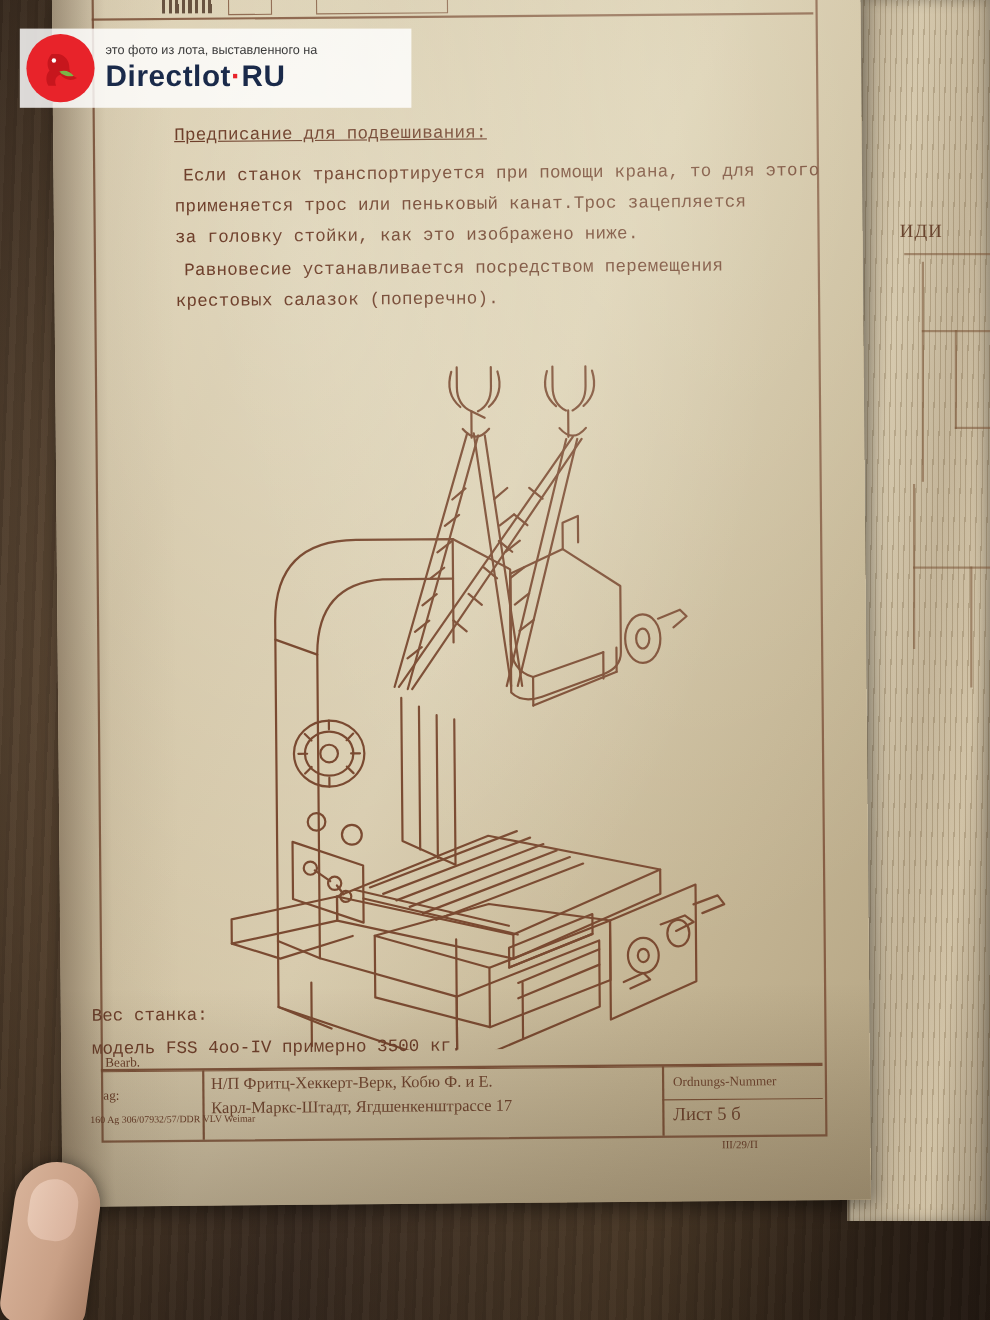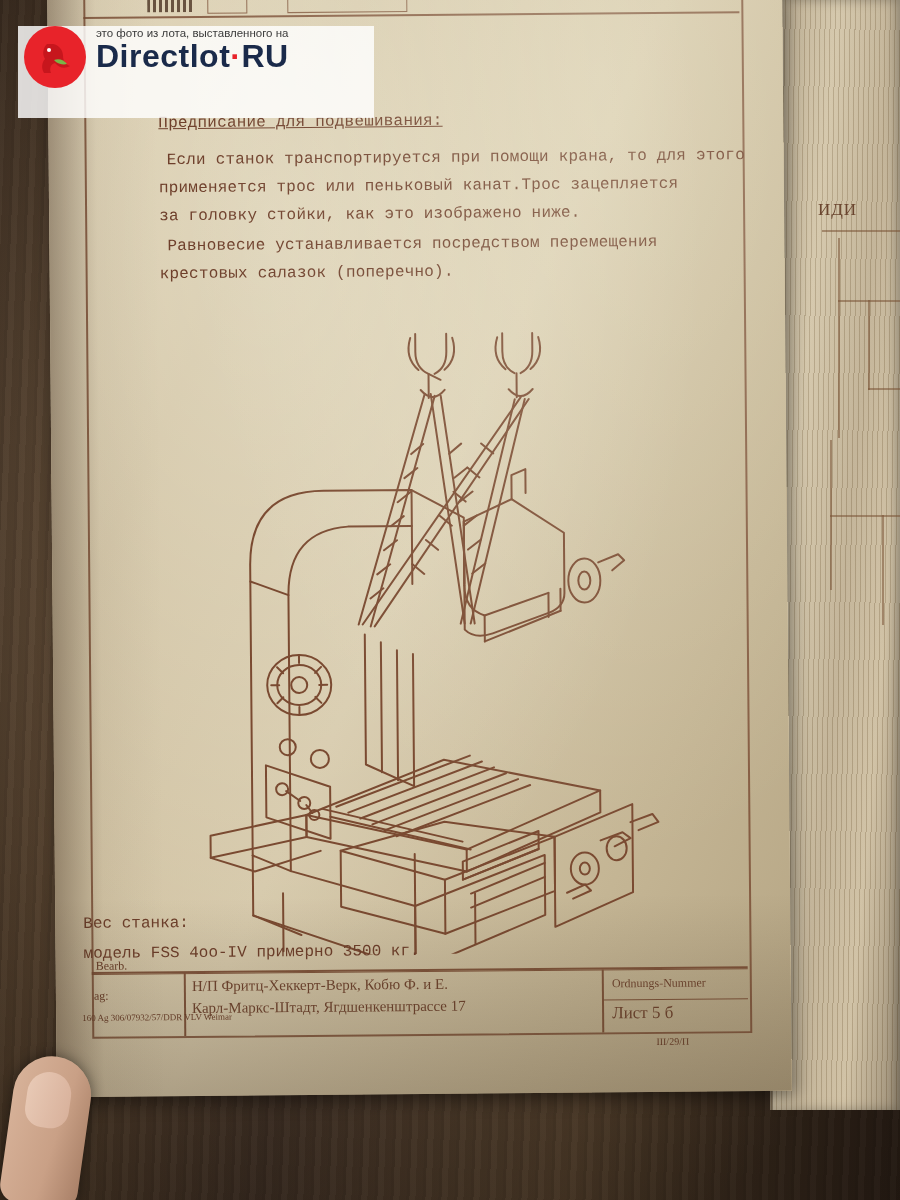--- a/index.html
+++ b/index.html
@@ -177,24 +177,24 @@
     font-size: 16px;
     white-space: nowrap;
   }
 
   
   .watermark {
     position: absolute;
     left: 18px;
     top: 26px;
     width: 356px;
-    height: 92px;
+    height: 72px;
     background: rgba(255,255,255,0.82);
     display: flex;
-    align-items: flex-start;
+    align-items: center;
     padding-left: 6px;
     box-sizing: border-box;
   }
   .wm-logo {
     width: 62px; height: 62px;
     position: relative;
     flex: 0 0 62px;
   }
   .wm-logo .circle {
     position: absolute;
@@ -212,21 +212,21 @@
     padding-left: 10px;
   }
   .wm-small {
     font-size: 11.5px;
     color: #3a3a3a;
     font-family: "Liberation Sans", sans-serif;
     line-height: 14px;
     white-space: nowrap;
   }
   .wm-big {
-    font-size: 32px;
+    font-size: 27px;
     font-weight: bold;
     color: #1a2a4a;
     letter-spacing: 0.5px;
     font-family: "Liberation Sans", sans-serif;
     line-height: 32px;
     white-space: nowrap;
   }
   .wm-big .dot { color: #e8232a; }
 
   

